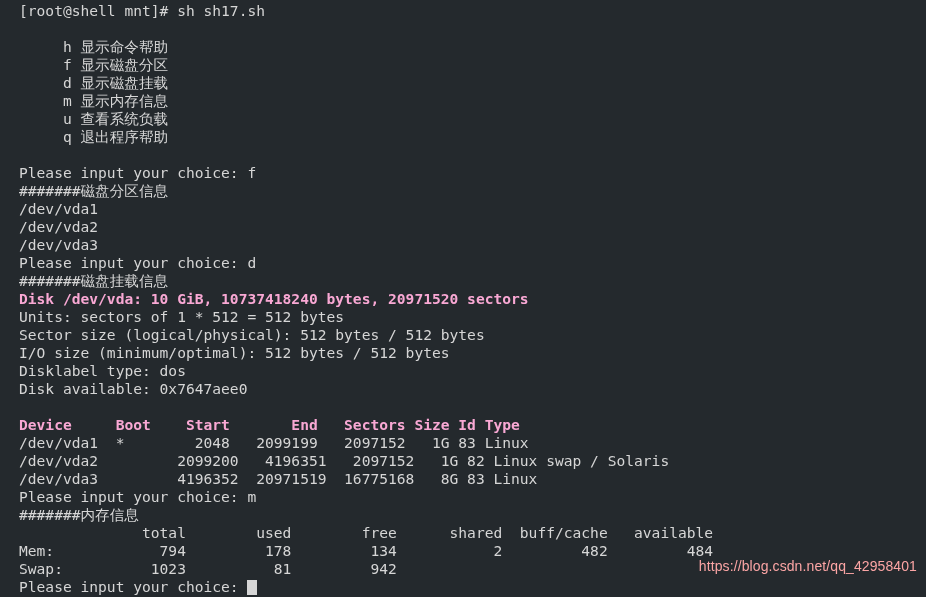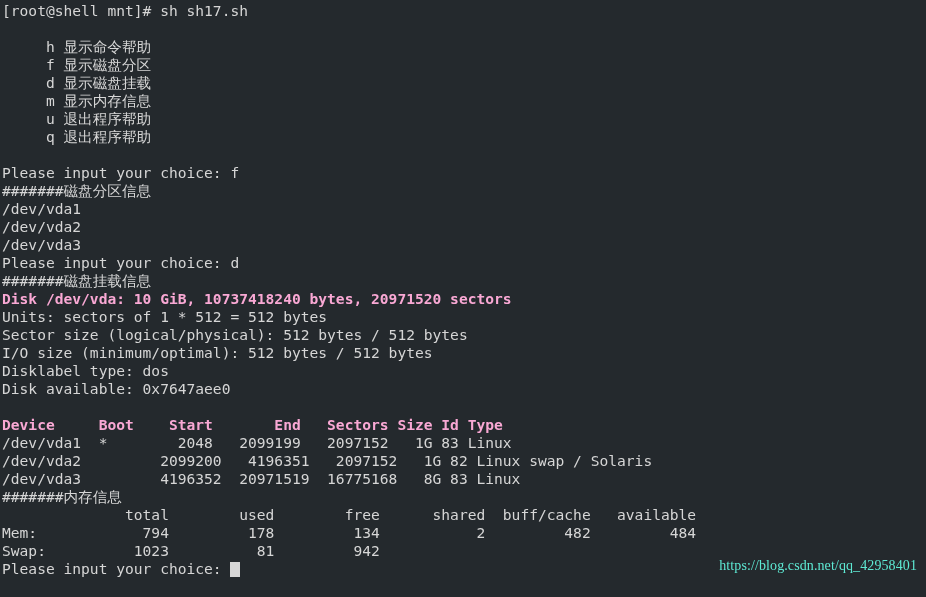--- a/index.html
+++ b/index.html
@@ -16,77 +16,78 @@
     font-family: "DejaVu Sans Mono", "Liberation Mono", monospace;
     font-size: 14.6px;
     line-height: 18px;
     overflow: hidden;
     box-sizing: border-box;
     padding: 2px 0 0 0;
   }
   .line {
     white-space: pre;
     height: 18px;
-    padding-left: 2px;
+    padding-left: 19px;
     letter-spacing: 0;
   }
   .line.blank { color: transparent; }
   .bold { font-weight: bold; color: #f9a8d4; }
   .cursor {
     display: inline-block;
     width: 9.6px;
     height: 15px;
     background: #d6d6d6;
     vertical-align: -3px;
   }
   #watermark {
     position: absolute;
     right: 9px;
     bottom: 22px;
-    color: #5eead4;
-    font-family: Liberation Serif, serif;
+    color: #fca5a5;
+    font-family: Liberation Sans, sans-serif;
     font-size: 14px;
     letter-spacing: 0.1px;
     white-space: pre;
     pointer-events: none;
   }
 </style>
 </head>
 <body>
 
 <div id="terminal">
 
   <div id="output">
       <div class="line">[root@shell mnt]# sh sh17.sh</div>
       <div class="line blank"></div>
       <div class="line">     h 显示命令帮助</div>
       <div class="line">     f 显示磁盘分区</div>
       <div class="line">     d 显示磁盘挂载</div>
       <div class="line">     m 显示内存信息</div>
-      <div class="line">     u 退出程序帮助</div>
+      <div class="line">     u 查看系统负载</div>
       <div class="line">     q 退出程序帮助</div>
       <div class="line blank"></div>
       <div class="line">Please input your choice: f</div>
       <div class="line">#######磁盘分区信息</div>
       <div class="line">/dev/vda1</div>
       <div class="line">/dev/vda2</div>
       <div class="line">/dev/vda3</div>
       <div class="line">Please input your choice: d</div>
       <div class="line">#######磁盘挂载信息</div>
       <div class="line bold">Disk /dev/vda: 10 GiB, 10737418240 bytes, 20971520 sectors</div>
       <div class="line">Units: sectors of 1 * 512 = 512 bytes</div>
       <div class="line">Sector size (logical/physical): 512 bytes / 512 bytes</div>
       <div class="line">I/O size (minimum/optimal): 512 bytes / 512 bytes</div>
       <div class="line">Disklabel type: dos</div>
       <div class="line">Disk available: 0x7647aee0</div>
       <div class="line blank"></div>
       <div class="line bold">Device     Boot    Start       End   Sectors Size Id Type</div>
       <div class="line">/dev/vda1  *        2048   2099199   2097152   1G 83 Linux</div>
       <div class="line">/dev/vda2         2099200   4196351   2097152   1G 82 Linux swap / Solaris</div>
       <div class="line">/dev/vda3         4196352  20971519  16775168   8G 83 Linux</div>
+      <div class="line">Please input your choice: m</div>
       <div class="line">#######内存信息</div>
       <div class="line">              total        used        free      shared  buff/cache   available</div>
       <div class="line">Mem:            794         178         134           2         482         484</div>
       <div class="line">Swap:          1023          81         942</div>
     </div>
 
   <div class="line"><span>Please input your choice: </span><span class="cursor"></span></div>
 
   <div id="watermark">https://blog.csdn.net/qq_42958401</div>
 </div>

